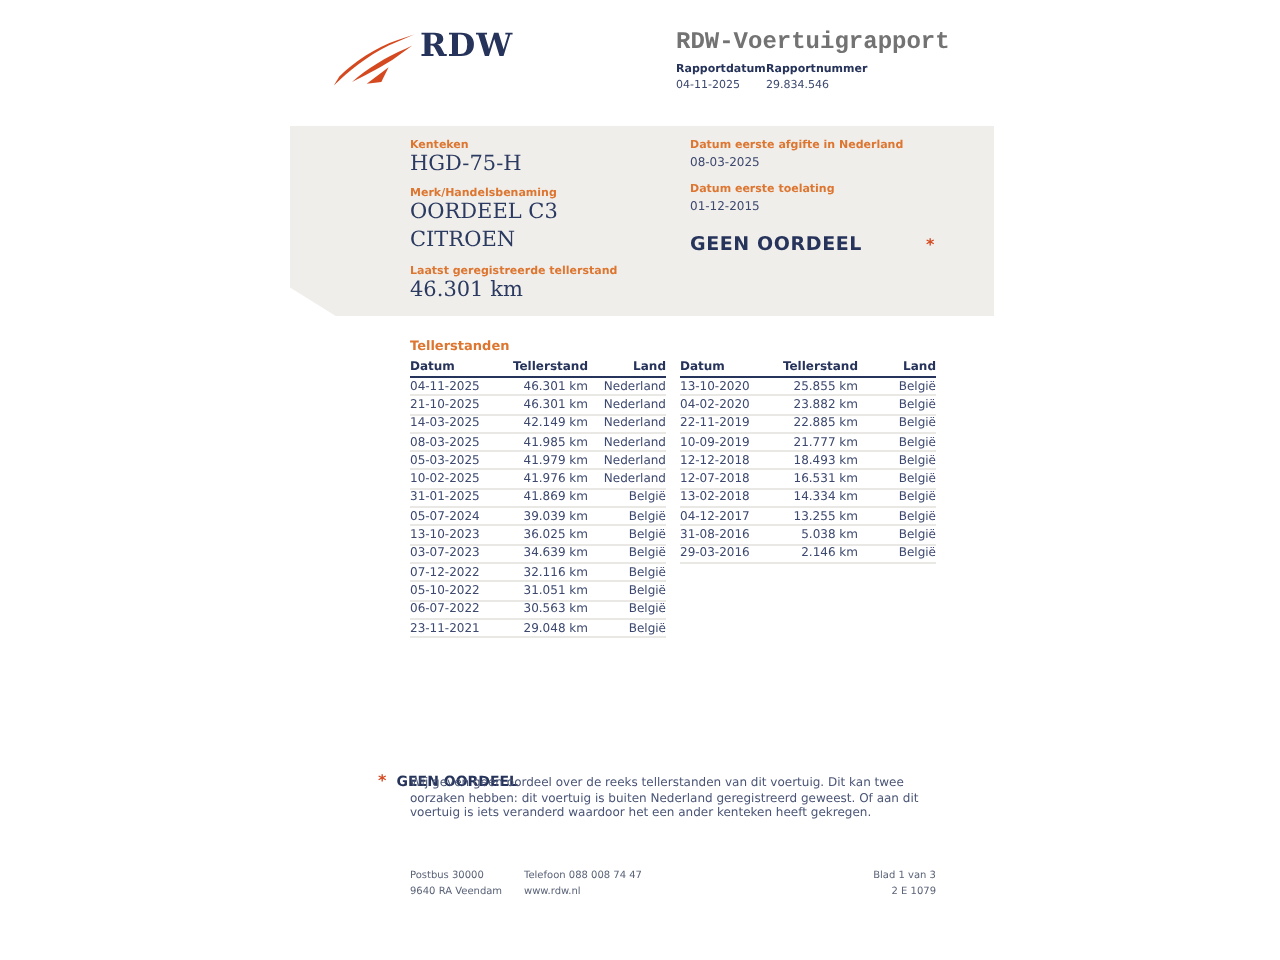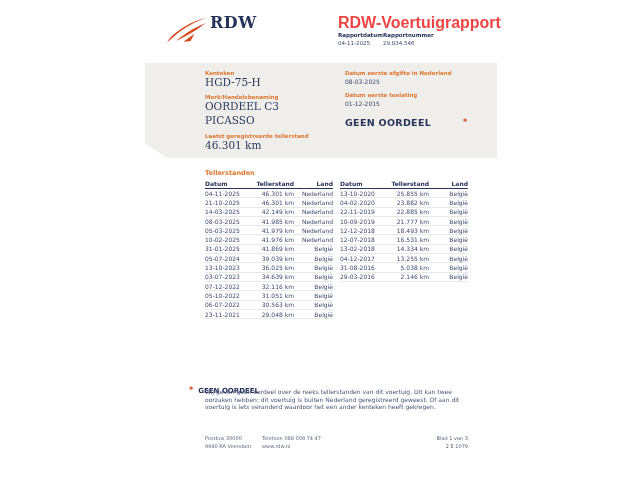--- a/index.html
+++ b/index.html
@@ -3,22 +3,22 @@
 <meta charset="utf-8">
 <style>
   html,body{margin:0;padding:0;background:#ffffff;}
   #page{position:relative;width:640px;height:448px;background:#ffffff;overflow:hidden;
         font-family:"DejaVu Sans",sans-serif;color:#26335a;}
   .abs{position:absolute;}
 
   
   .logo-text{left:210px;top:13px;font-family:"DejaVu Serif",serif;font-weight:bold;
              font-size:16px;color:#26335a;letter-spacing:.5px;}
-  .report-title{left:338px;top:14px;font-family:Liberation Sans, sans-serif;font-weight:bold;
-                font-size:16px;color:#ef4444;}
+  .report-title{left:338px;top:14px;font-family:Liberation Mono, monospace;font-weight:bold;
+                font-size:12px;color:#737373;}
   .meta-label{font-size:5.5px;font-weight:bold;color:#26335a;}
   .meta-value{font-size:5.5px;color:#3c486e;}
 
   
   .vbox{left:145px;top:63px;width:352px;height:95px;background:#f0eeeb;
         clip-path:polygon(0 0,100% 0,100% 100%,6.5% 100%,0 85%);}
   .flabel{font-size:5.5px;font-weight:bold;color:#dd7630;}
   .fval-lg{font-family:"DejaVu Serif",serif;font-size:10.5px;color:#2b3a60;}
   .fval-sm{font-size:6px;color:#3c486e;}
   .oordeel{font-size:9.5px;font-weight:bold;color:#26335a;letter-spacing:.3px;}
@@ -63,21 +63,21 @@
   <div class="abs meta-label" style="left:383px;top:32px;">Rapportnummer</div>
   <div class="abs meta-value" style="left:383px;top:40px;">29.834.546</div>
 
   <div class="abs vbox"></div>
 
   <div class="abs flabel" style="left:205px;top:70px;">Kenteken</div>
   <div class="abs fval-lg" style="left:205px;top:76px;">HGD-75-H</div>
 
   <div class="abs flabel" style="left:205px;top:94px;">Merk/Handelsbenaming</div>
   <div class="abs fval-lg" style="left:205px;top:100px;">OORDEEL C3</div>
-  <div class="abs fval-lg" style="left:205px;top:114px;">PICASSO</div>
+  <div class="abs fval-lg" style="left:205px;top:114px;">CITROEN</div>
 
   <div class="abs flabel" style="left:205px;top:133px;">Laatst geregistreerde tellerstand</div>
   <div class="abs fval-lg" style="left:205px;top:139px;">46.301 km</div>
 
   <div class="abs flabel" style="left:345px;top:70px;">Datum eerste afgifte in Nederland</div>
   <div class="abs fval-sm" style="left:345px;top:78px;">08-03-2025</div>
 
   <div class="abs flabel" style="left:345px;top:92px;">Datum eerste toelating</div>
   <div class="abs fval-sm" style="left:345px;top:100px;">01-12-2015</div>
 

